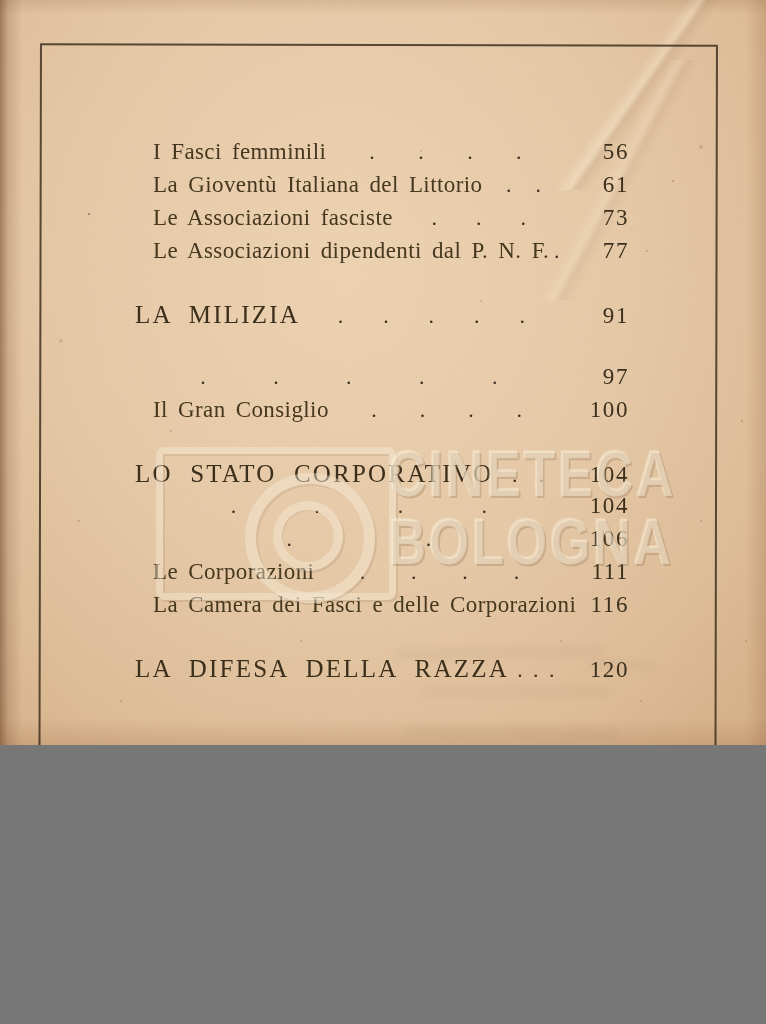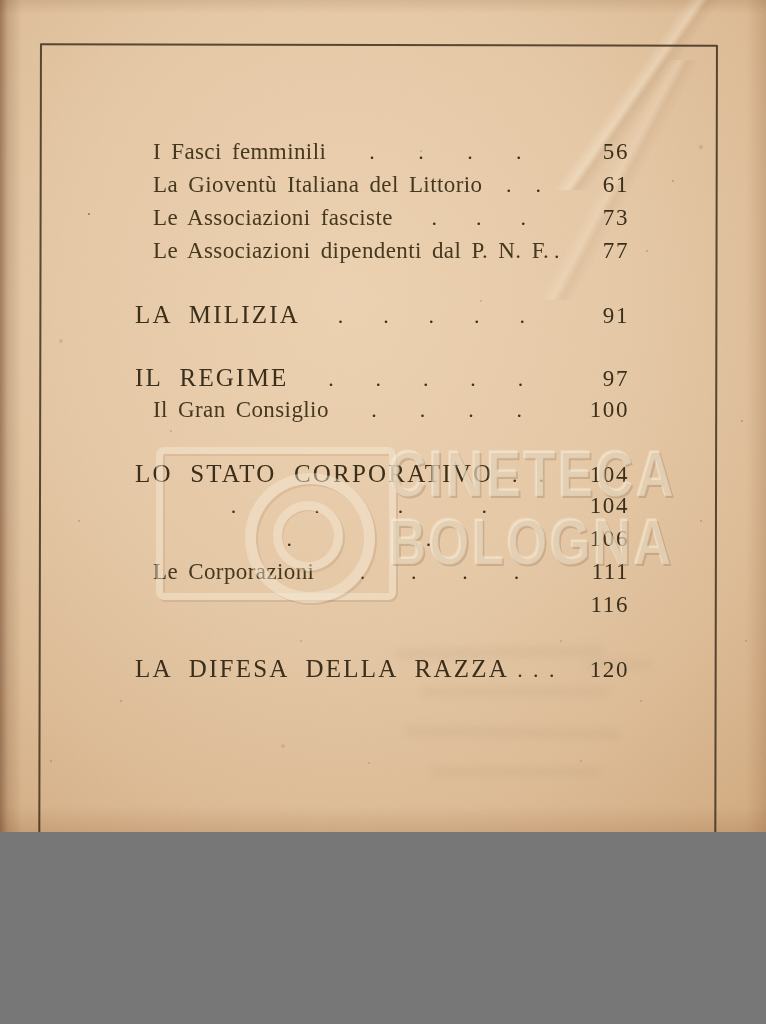--- a/index.html
+++ b/index.html
@@ -1,18 +1,18 @@
 <!DOCTYPE html>
 <html><head>
 <meta charset="utf-8">
 <style>
   html,body{margin:0;padding:0;background:#777;}
   .page{
     position:relative;
-    width:766px;height:832px;
+    width:766px;height:745px;
     overflow:hidden;
     font-family:"Liberation Serif","DejaVu Serif",serif;
     background:
       linear-gradient(90deg, rgba(95,52,26,0.50) 0px, rgba(95,52,26,0.18) 8px, rgba(95,52,26,0) 22px),
       linear-gradient(270deg, rgba(140,90,55,0.22) 0px, rgba(140,90,55,0) 20px),
       linear-gradient(180deg, rgba(130,85,50,0.16) 0px, rgba(130,85,50,0) 14px),
       linear-gradient(0deg, rgba(150,95,60,0.20) 0px, rgba(150,95,60,0) 26px),
       radial-gradient(ellipse 620px 700px at 45% 36%, #eed4b4 0%, #e7cba9 45%, #dfbf9a 72%, #d3ad83 100%);
   }
   
@@ -147,21 +147,20 @@
         <span class="leader">
           <span class="dot">.</span>
           <span class="dot">.</span>
           <span class="dot">.</span>
           <span class="dot">.</span>
           <span class="dot">.</span>
         </span>
         <span class="pagenum">91</span>
       </div>
       <div class="toc-row header gap">
-        <span class="label">IL REGIME</span>
         <span class="leader">
           <span class="dot">.</span>
           <span class="dot">.</span>
           <span class="dot">.</span>
           <span class="dot">.</span>
           <span class="dot">.</span>
         </span>
         <span class="pagenum">97</span>
       </div>
       <div class="toc-row item">
@@ -202,20 +201,21 @@
         <span class="label">Le Corporazioni</span>
         <span class="leader">
           <span class="dot">.</span>
           <span class="dot">.</span>
           <span class="dot">.</span>
           <span class="dot">.</span>
         </span>
         <span class="pagenum">111</span>
       </div>
       <div class="toc-row item">
+        <span class="label">La Camera dei Fasci e delle Corporazioni</span>
         <span class="leader"></span>
         <span class="pagenum">116</span>
       </div>
       <div class="toc-row header gap">
         <span class="label">LA DIFESA DELLA RAZZA</span>
         <span class="leader">
           <span class="dot">.</span>
           <span class="dot">.</span>
           <span class="dot">.</span>
         </span>

